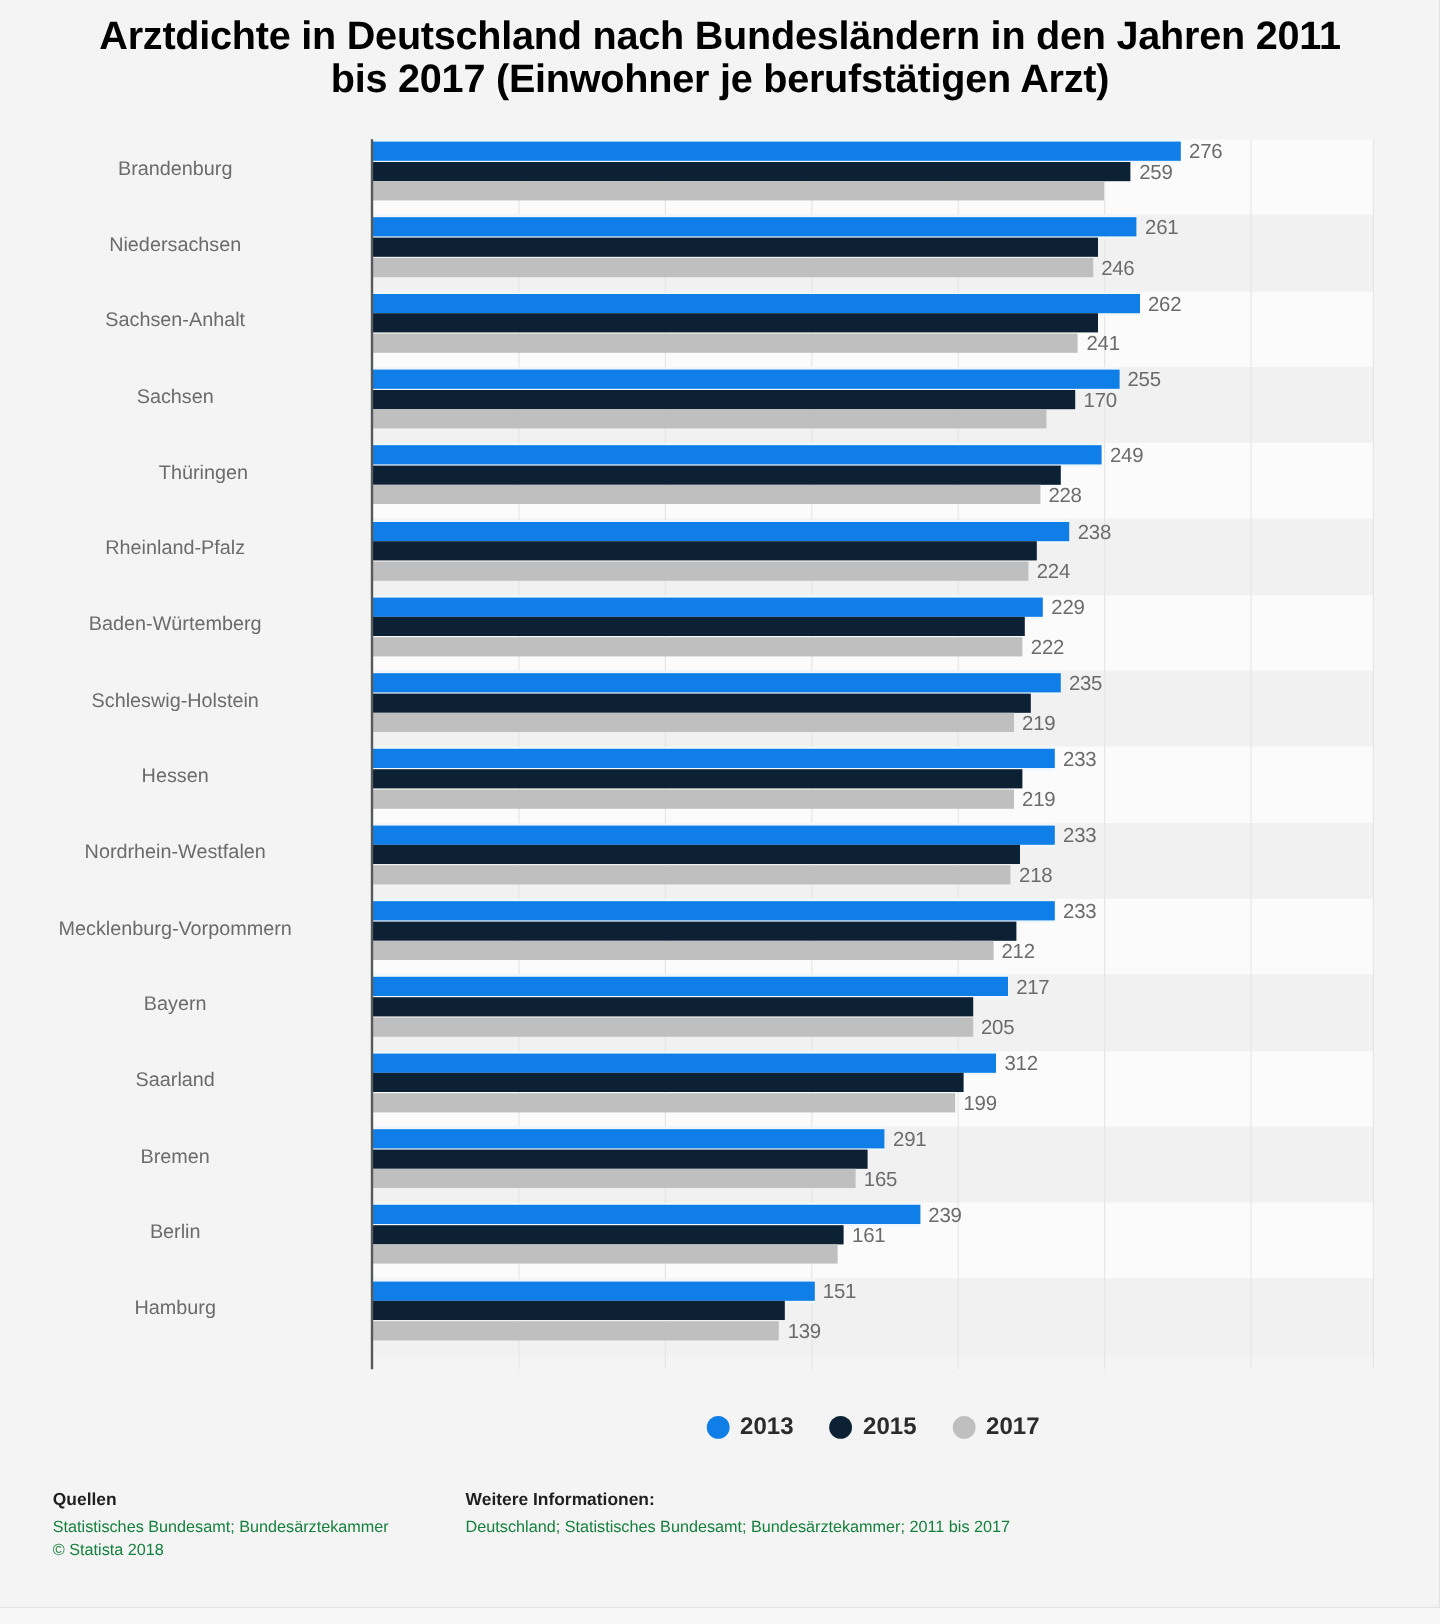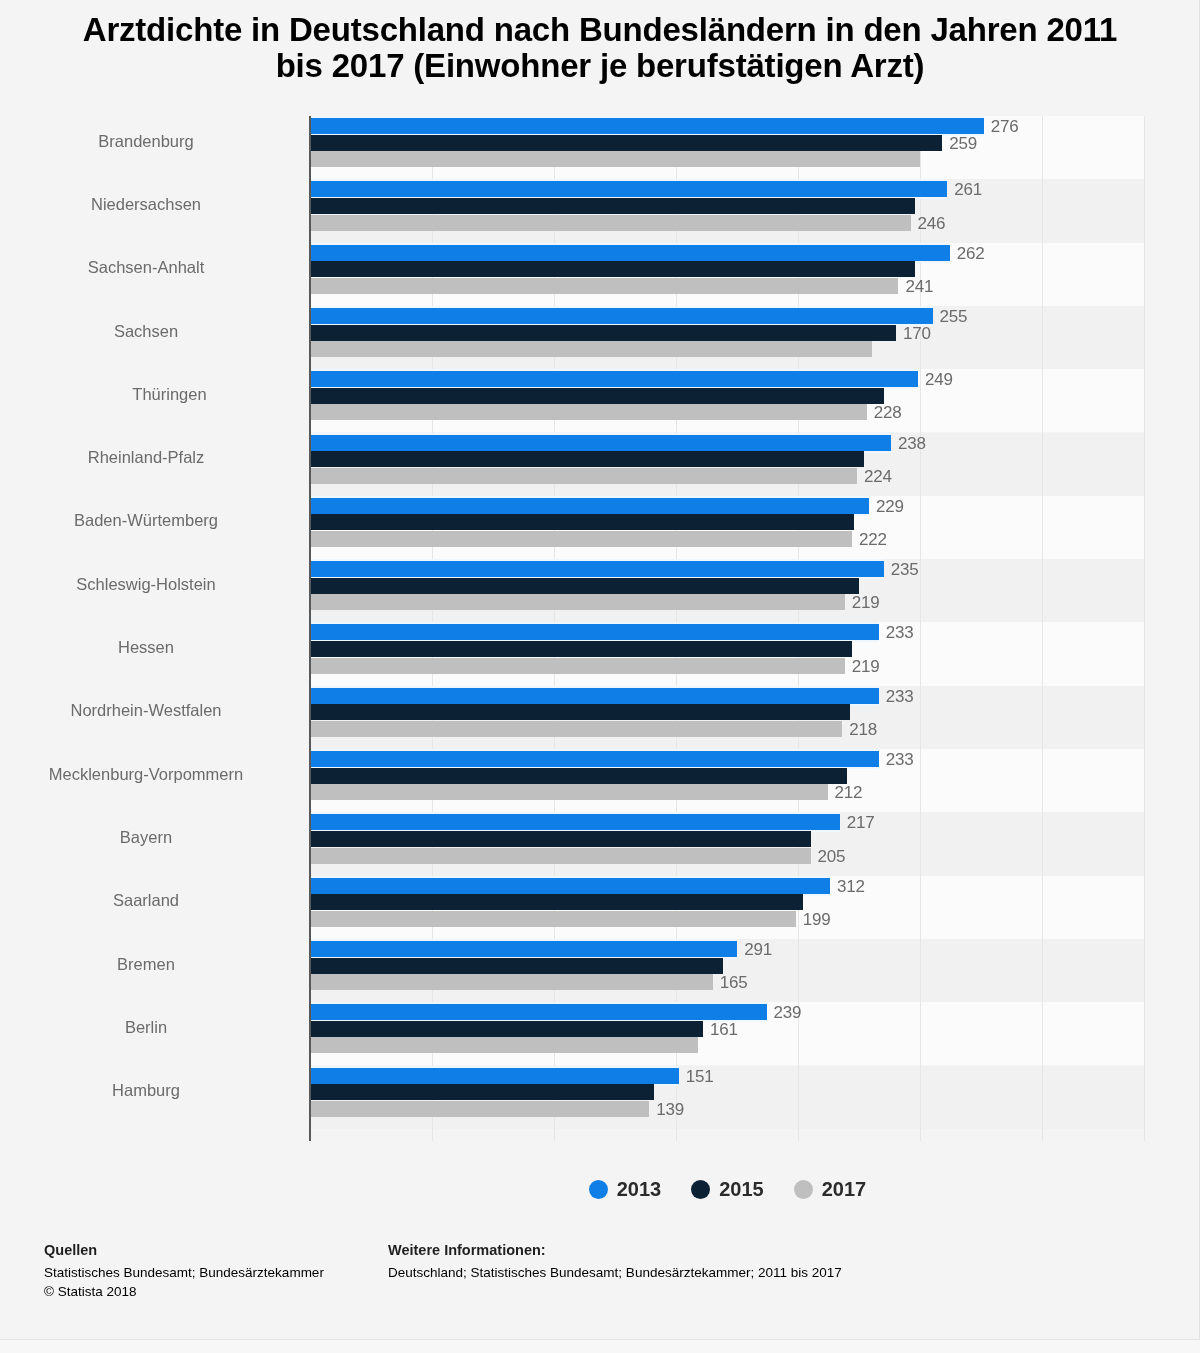--- a/index.html
+++ b/index.html
@@ -160,21 +160,21 @@
   #footer-more    { position: absolute; left: 388px; top: 0; width: 760px; }
   .foot-head {
     font-size: 14.5px;
     font-weight: bold;
     color: #1f1f1f;
     margin-bottom: 5px;
     white-space: nowrap;
   }
   .foot-line {
     font-size: 13.5px;
-    color: #000000;
+    color: #15803d;
     line-height: 19px;
     white-space: nowrap;
   }
 </style>
 </head>
 <body>
 
 <div id="statista-card">
 
   <div id="chart-title">Arztdichte in Deutschland nach Bundesländern in den Jahren 2011 bis 2017 (Einwohner je berufstätigen Arzt)</div>

